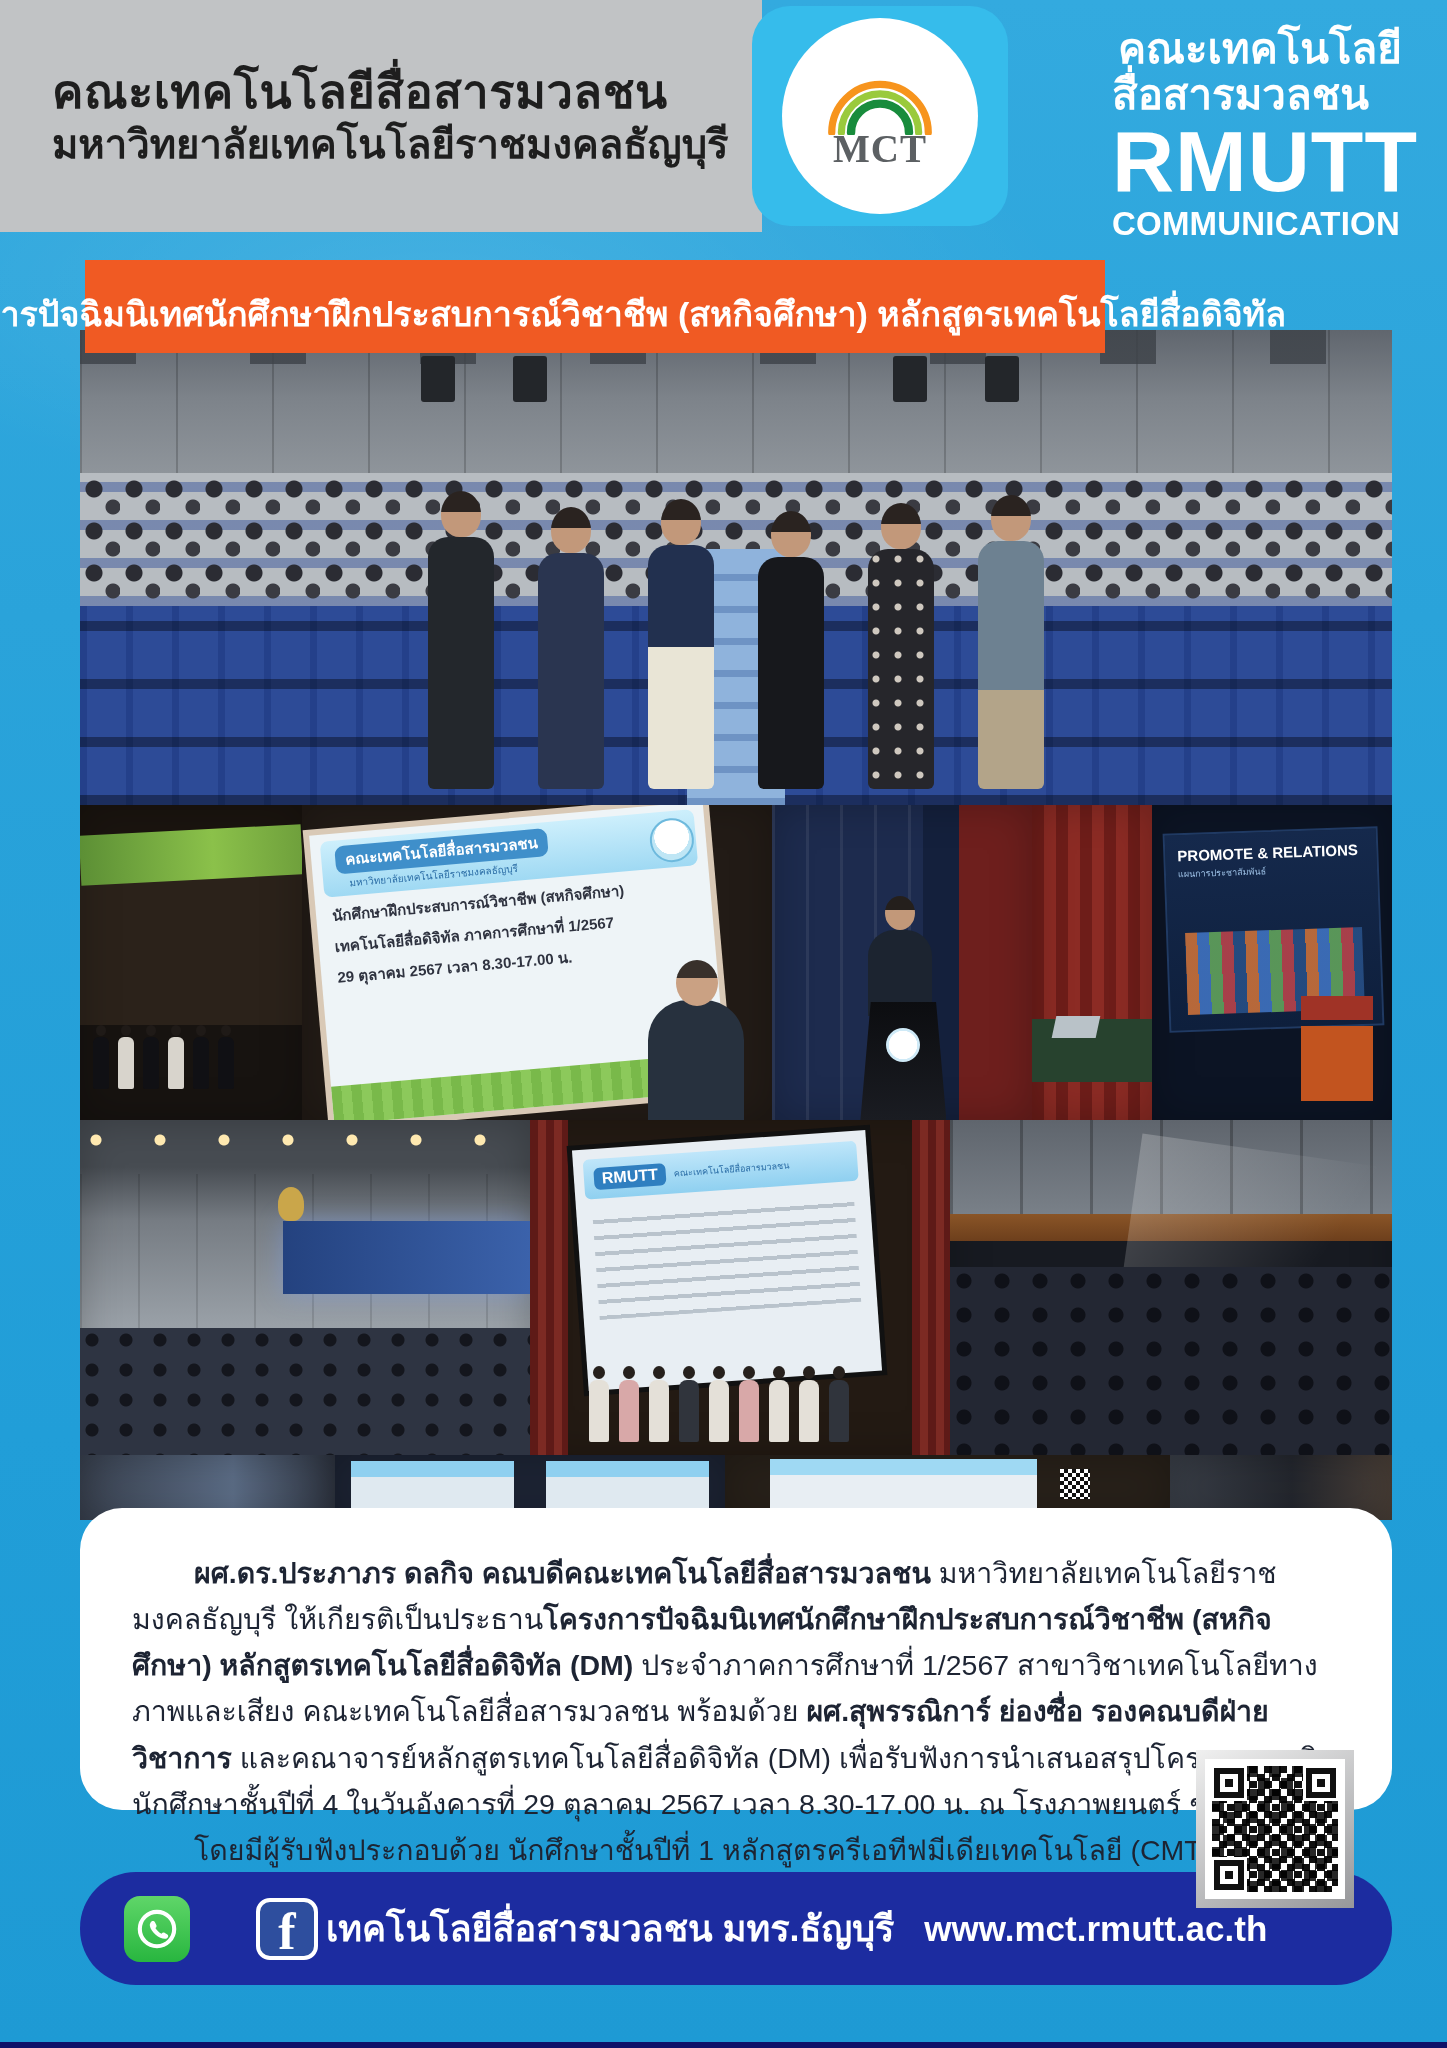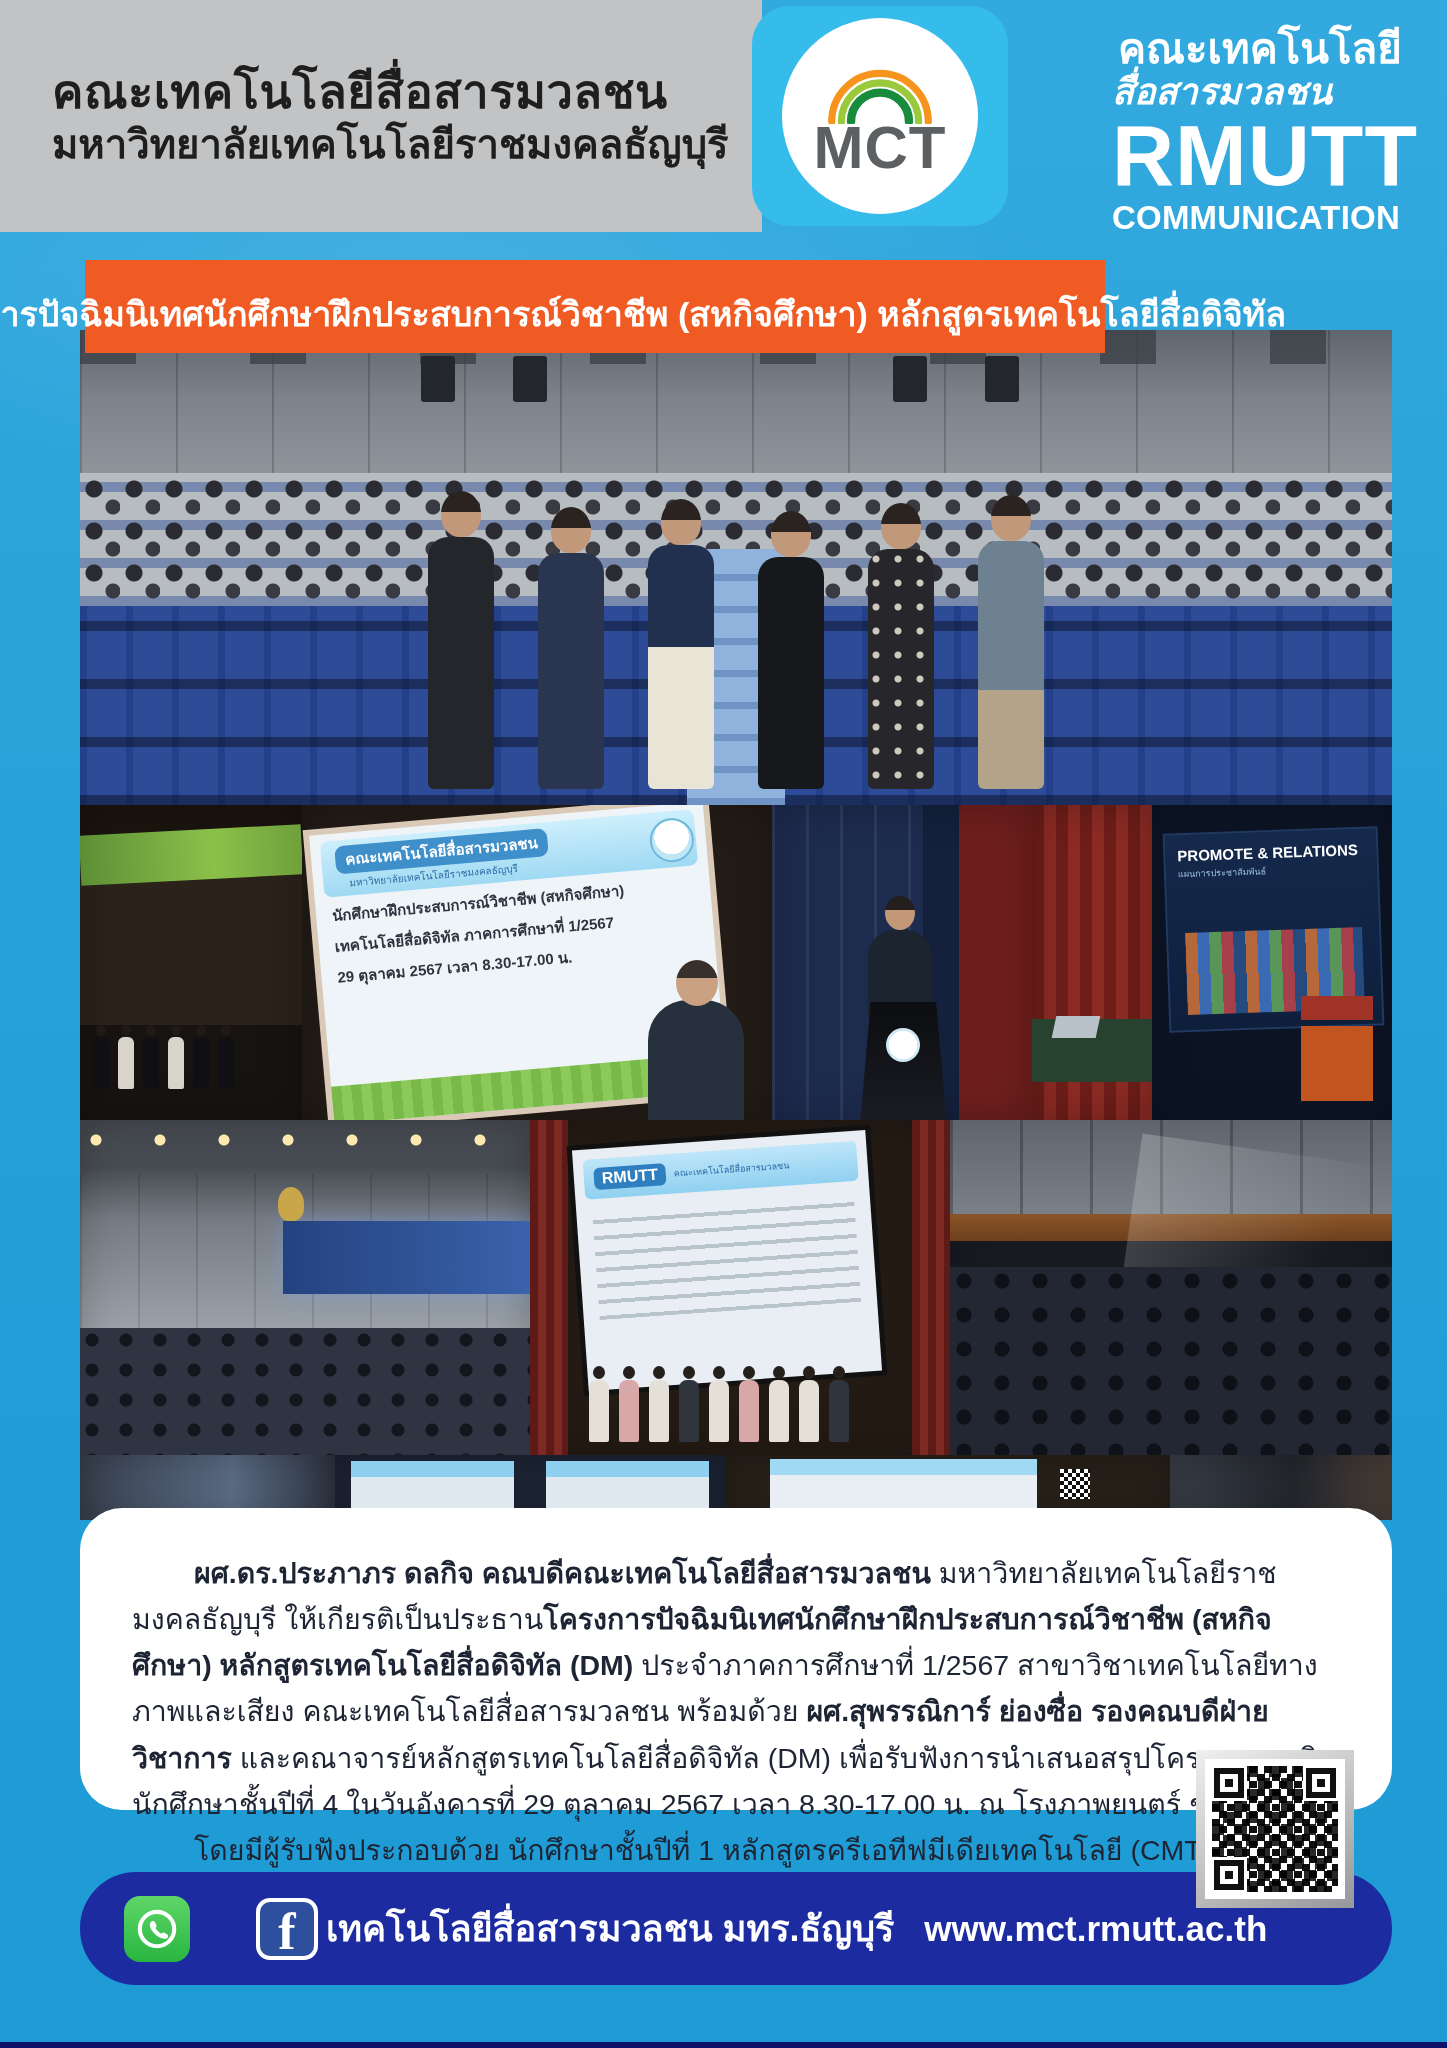--- a/index.html
+++ b/index.html
@@ -12,24 +12,24 @@
   }
   
   .header-gray{position:absolute;left:0;top:0;width:762px;height:232px;background:#c1c3c5;
     display:flex;flex-direction:column;justify-content:center;padding-left:52px;box-sizing:border-box;}
   .header-gray .l1{font-size:47px;font-weight:bold;color:#1e1e1e;line-height:1.18;letter-spacing:.5px;}
   .header-gray .l2{font-size:40px;font-weight:bold;color:#1e1e1e;line-height:1.2;}
   .mct-tile{position:absolute;left:752px;top:6px;width:256px;height:220px;border-radius:38px;background:#36bceb;}
   .mct-circle{position:absolute;left:30px;top:12px;width:196px;height:196px;border-radius:50%;background:#fff;
     display:flex;flex-direction:column;align-items:center;justify-content:center;}
   .mct-circle svg{width:126px;height:70px;margin-bottom:-6px;}
-  .mct-acronym{font-size:60px;font-weight:bold;color:#5c6063;letter-spacing:1px;line-height:1;}
+  .mct-acronym{font-size:39px;font-weight:bold;color:#5c6063;letter-spacing:1px;line-height:1;font-family:Liberation Serif, serif;}
   .header-right{position:absolute;left:1112px;top:26px;width:300px;color:#fff;}
   .header-right .t1{font-size:42px;font-weight:bold;line-height:1.1;margin-left:6px;}
-  .header-right .t2{font-size:36px;font-weight:bold;line-height:1.1;font-style:italic;}
+  .header-right .t2{font-size:42px;font-weight:bold;line-height:1.1;}
   .header-right .m1{font-size:86px;font-weight:800;line-height:1.02;letter-spacing:1px;}
   .header-right .m2{font-size:33px;font-weight:bold;line-height:1.12;letter-spacing:.2px;}
   .header-right .m3{font-size:39px;font-weight:bold;line-height:1.1;letter-spacing:1.5px;}
   
   .title-banner{position:absolute;left:85px;top:260px;width:1020px;height:93px;background:#f05a23;
     display:flex;align-items:flex-end;justify-content:center;box-sizing:border-box;padding:0 18px 12px 18px;z-index:5;}
   .title-banner span{color:#fff;font-weight:bold;font-size:34px;white-space:nowrap;}
   
   .collage{position:absolute;left:80px;top:330px;width:1312px;height:1190px;background:#0d0d0d;z-index:2;}
   .ph{position:absolute;overflow:hidden;box-shadow:inset 0 0 40px rgba(0,0,0,.25);}

